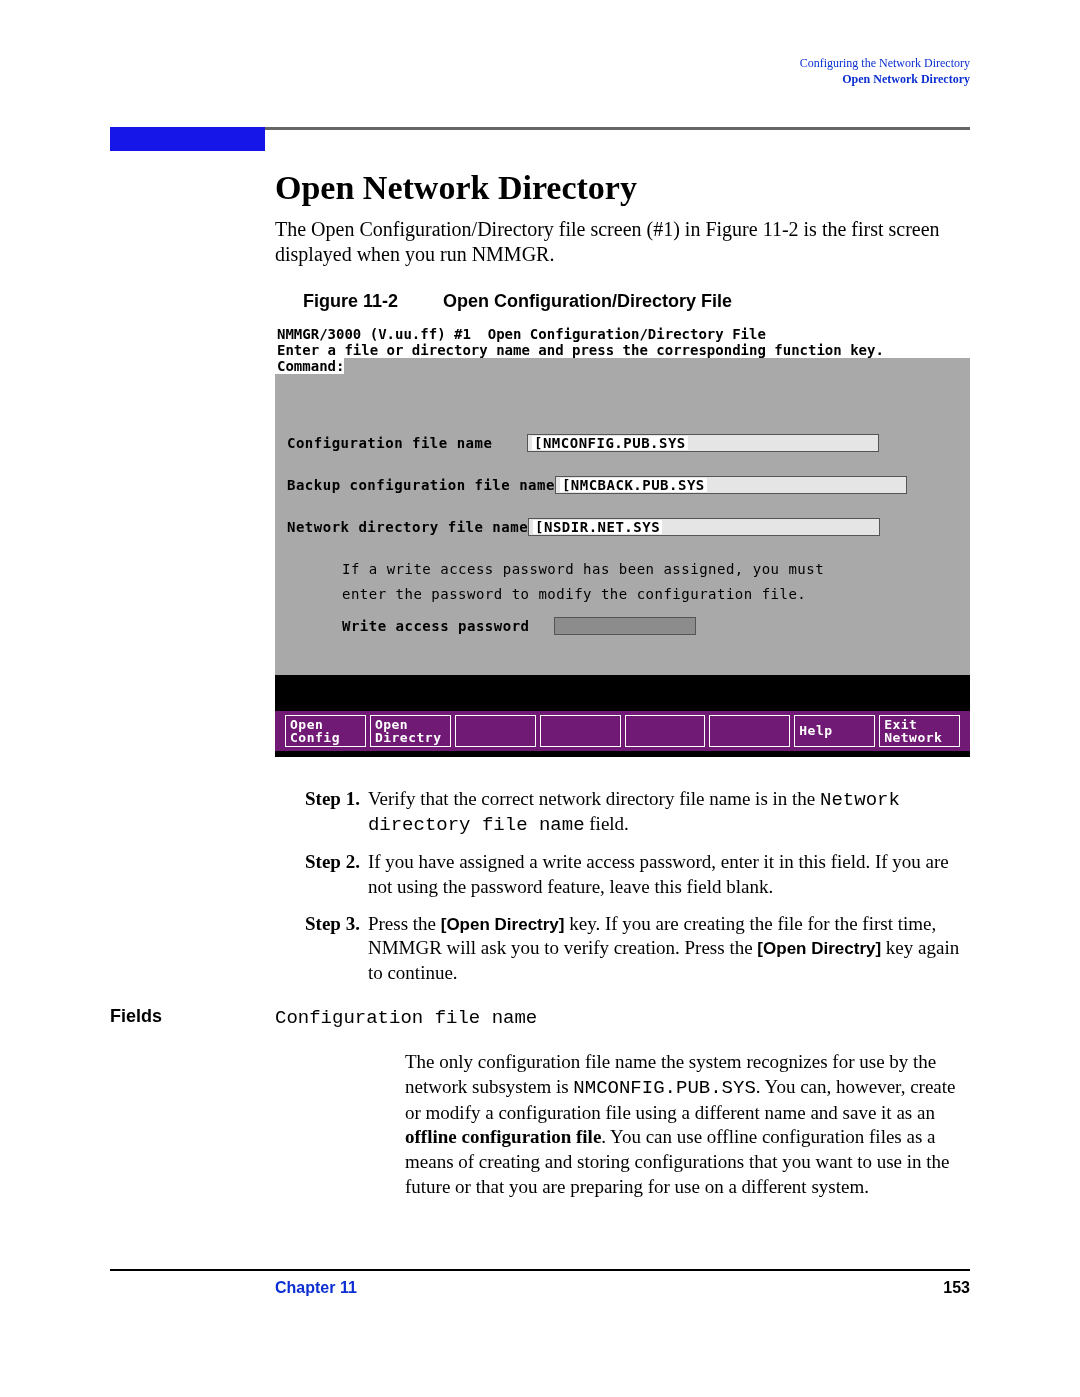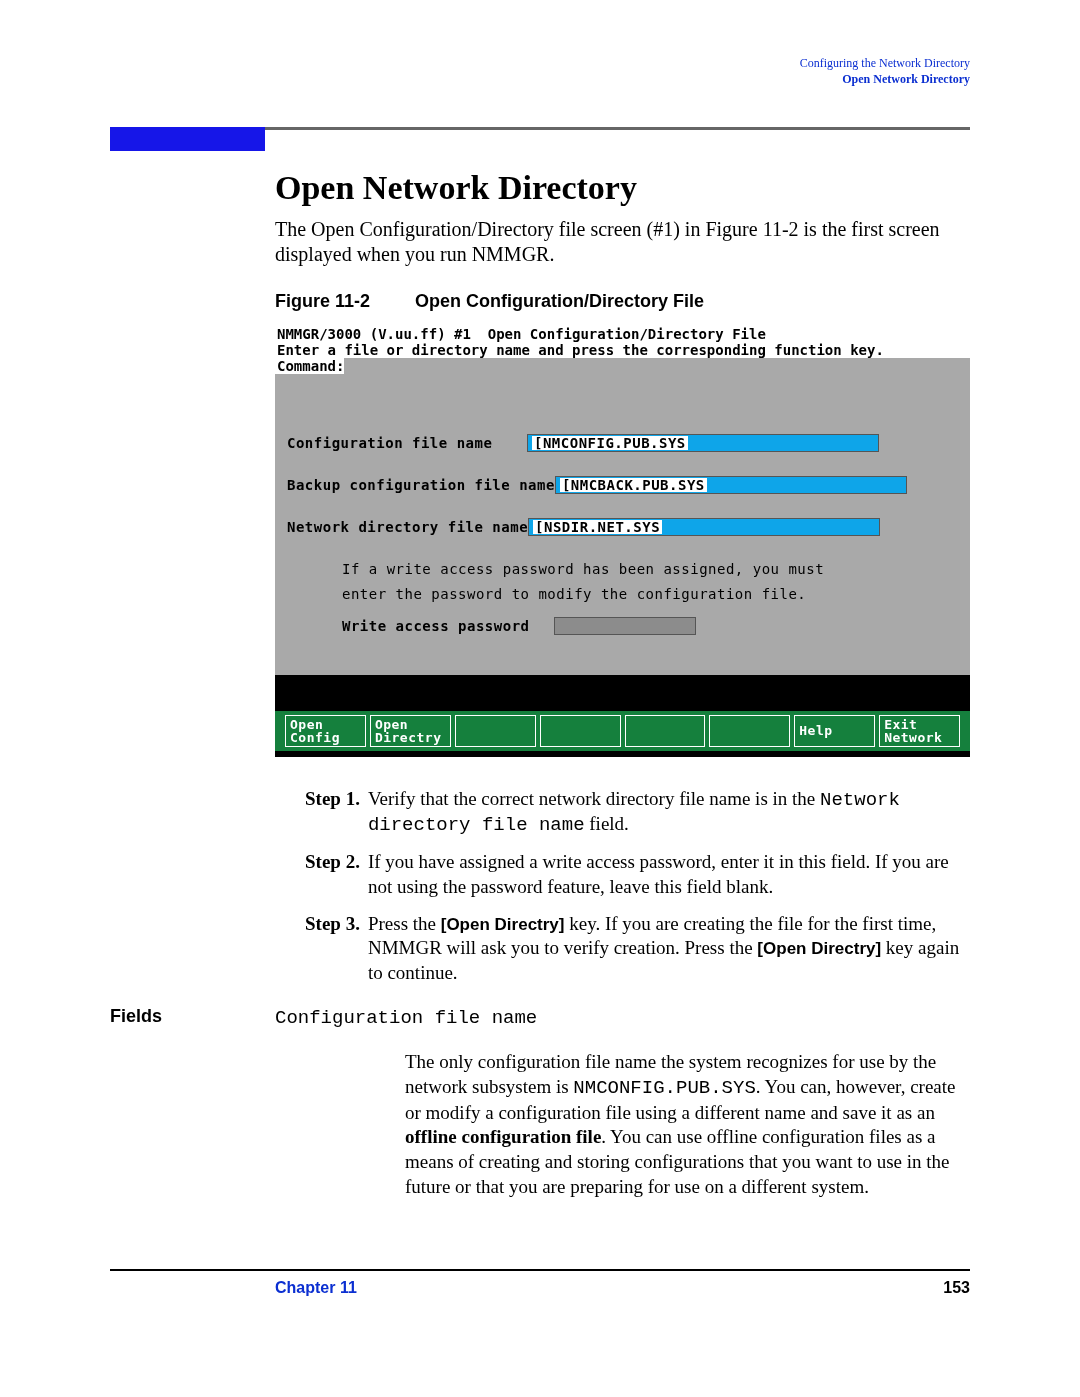--- a/index.html
+++ b/index.html
@@ -55,20 +55,21 @@
     font-size: 20px;
     line-height: 1.25;
     margin-bottom: 24px;
   }
 
   .fig-caption {
     font-family: Arial, Helvetica, sans-serif;
     font-weight: bold;
     font-size: 18px;
     margin-bottom: 14px;
+    margin-left: 28px;
   }
   .fig-caption .fignum { margin-right: 40px; }
 
   
   .terminal {
     width: 100%;
     background: #000;
     color: #fff;
     font-family: "Lucida Console", Monaco, monospace;
     font-size: 14px;
@@ -103,21 +104,21 @@
     margin-bottom: 24px;
   }
   .trow .label {
     color: #000;
     font-weight: bold;
     white-space: pre;
     letter-spacing: 0.5px;
     min-width: 240px;
   }
   .tfield {
-    background: #0ea5e9;
+    background: #e5e5e5;
     border: 1px solid #555;
     height: 16px;
     display: flex;
     align-items: center;
     padding: 0 4px;
     flex: 0 0 342px;
   }
   .tfield .val {
     background: #fff;
     color: #000;
@@ -141,21 +142,21 @@
   .pwdrow .plabel {
       color:#000; font-weight:bold; letter-spacing:0.5px;
       margin-right: 24px;
   }
   .pwdrow .pfield {
       background:#8c8c8c; border:1px solid #555; width:140px; height:16px;
   }
 
   .softkeys {
     display: flex;
-    background: #15803d;
+    background: #701a75;
     padding: 4px 10px;
     gap: 4px;
     margin-top: 36px;
   }
   .softkeys .key {
     border: 1px solid #fff;
     color: #fff;
     font-weight: bold;
     font-size: 13px;
     flex: 1;

